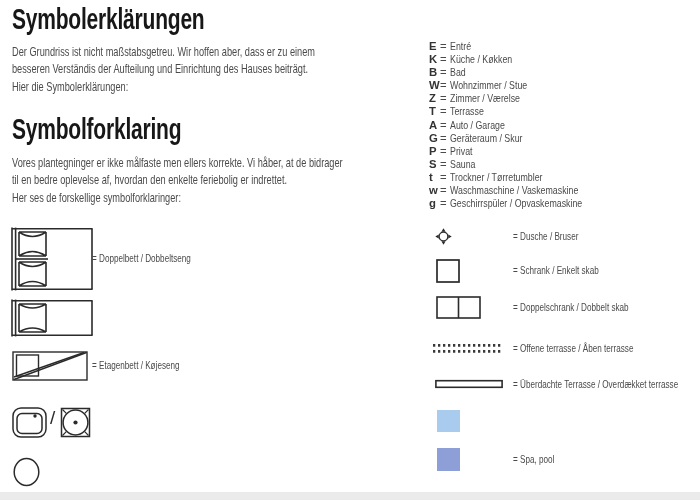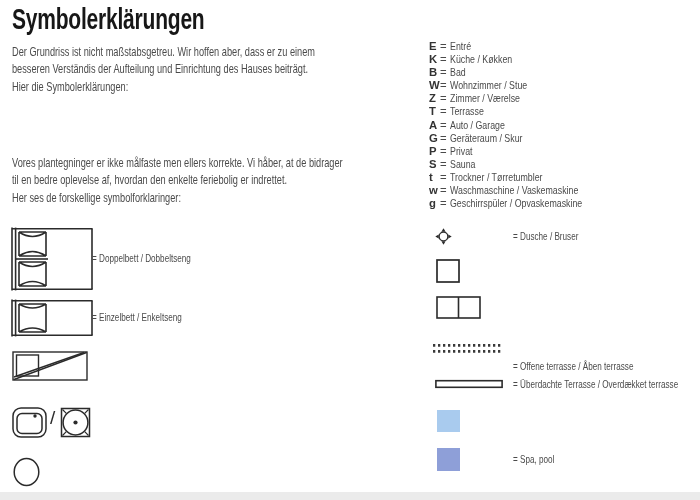--- a/index.html
+++ b/index.html
@@ -31,20 +31,23 @@
 
   <div class="abs" style="left:12px;top:2px;">
     <span class="cond-h">Symbolerklärungen</span>
   </div>
   <div class="abs cond-p" style="left:12px;top:43px;">
     <div>Der Grundriss ist nicht maßstabsgetreu. Wir hoffen aber, dass er zu einem</div>
     <div>besseren Verständis der Aufteilung und Einrichtung des Hauses beiträgt.</div>
     <div>Hier die Symbolerklärungen:</div>
   </div>
 
+  <div class="abs" style="left:12px;top:112px;">
+    <span class="cond-h">Symbolforklaring</span>
+  </div>
   <div class="abs cond-p" style="left:12px;top:154px;">
     <div>Vores plantegninger er ikke målfaste men ellers korrekte. Vi håber, at de bidrager</div>
     <div>til en bedre oplevelse af, hvordan den enkelte feriebolig er indrettet.</div>
     <div>Her ses de forskellige symbolforklaringer:</div>
   </div>
 
   <div class="abs" style="left:429px;top:40px;">
     <div class="abbr-row">
         <span class="abbr-letter">E</span>
         <span class="abbr-eq">=</span>
@@ -131,31 +134,31 @@
   <div class="abs" style="left:10px;top:299px;">
     <svg width="84" height="38" viewBox="0 0 84 38" fill="none" stroke="#2b2b2b" stroke-width="1.6">
       <line x1="2" y1="0.6" x2="2" y2="37.4"></line>
         <line x1="5.6" y1="0.6" x2="5.6" y2="37.4"></line>
       <line x1="2" y1="1.7" x2="82.6" y2="1.7"></line>
         <line x1="82" y1="1.7" x2="82" y2="36.3"></line>
       <line x1="2" y1="36.3" x2="82.6" y2="36.3"></line>
       <path d="M9,5 H36 M9,5 Q22.5,13 36,5 M9,5 V33 M36,5 V33 M9,33 H36 M9,33 Q22.5,25 36,33"></path>
     </svg>
   </div>
-  <div class="abs lbl" style="left:92px;top:311px;">
-    <span class="cx">= Einzelbett / Enkeltseng</span>
-  </div>
 
   <div class="abs" style="left:12px;top:351px;">
     <svg width="76" height="30" viewBox="0 0 76 30" fill="none" stroke="#2b2b2b" stroke-width="1.4">
       <rect x="1" y="1" width="74" height="28"></rect>
       <line x1="2" y1="28.5" x2="74.5" y2="1.5"></line>
       <line x1="2" y1="26" x2="72" y2="1.5"></line>
       <rect x="4.5" y="4" width="22" height="21"></rect>
     </svg>
+  </div>
+  <div class="abs lbl" style="left:92px;top:359px;">
+    <span class="cx">= Etagenbett / Køjeseng</span>
   </div>
 
   <div class="abs" style="left:12px;top:407px;">
     <svg width="35" height="31" viewBox="0 0 35 31" fill="none" stroke="#2b2b2b" stroke-width="1.5">
       <rect x="1" y="1" width="33" height="29" rx="8"></rect>
       <rect x="5" y="6.5" width="25" height="20" rx="5"></rect>
       <circle cx="23" cy="9" r="1.7" fill="#2b2b2b" stroke="none"></circle>
     </svg>
   </div>
   <div class="abs slash" style="left:50px;top:407px;">
@@ -187,35 +190,41 @@
   </div>
   <div class="abs lbl" style="left:513px;top:230px;">
     <span class="cx">= Dusche / Bruser</span>
   </div>
 
   <div class="abs" style="left:436px;top:259px;">
     <svg width="24" height="24" viewBox="0 0 24 24" fill="none" stroke="#2b2b2b" stroke-width="1.7">
       <rect x="1" y="1" width="22" height="22"></rect>
     </svg>
   </div>
+  <div class="abs lbl" style="left:513px;top:264px;">
+    <span class="cx">= Schrank / Enkelt skab</span>
+  </div>
 
   <div class="abs" style="left:436px;top:296px;">
     <svg width="45" height="23" viewBox="0 0 45 23" fill="none" stroke="#2b2b2b" stroke-width="1.6">
       <rect x="1" y="1" width="43" height="21"></rect>
       <line x1="22.5" y1="1" x2="22.5" y2="22"></line>
     </svg>
   </div>
+  <div class="abs lbl" style="left:513px;top:301px;">
+    <span class="cx">= Doppelschrank / Dobbelt skab</span>
+  </div>
 
   <div class="abs" style="left:433px;top:343px;">
     <svg width="70" height="11" viewBox="0 0 70 11">
       <line x1="0" y1="2.4" x2="70" y2="2.4" stroke="#3a3a3a" stroke-width="2.6" stroke-dasharray="2.3 2.7"></line>
       <line x1="0" y1="8.4" x2="70" y2="8.4" stroke="#3a3a3a" stroke-width="2.6" stroke-dasharray="2.3 2.7"></line>
     </svg>
   </div>
-  <div class="abs lbl" style="left:513px;top:360px;">
+  <div class="abs lbl" style="left:513px;top:342px;">
     <span class="cx">= Offene terrasse / Åben terrasse</span>
   </div>
 
   <div class="abs" style="left:435px;top:379px;">
     <svg width="68" height="10" viewBox="0 0 68 10" fill="none" stroke="#2b2b2b" stroke-width="1.6">
       <rect x="0.9" y="1.7" width="66.2" height="6.6"></rect>
     </svg>
   </div>
   <div class="abs lbl" style="left:513px;top:378px;">
     <span class="cx">= Überdachte Terrasse / Overdækket terrasse</span>

